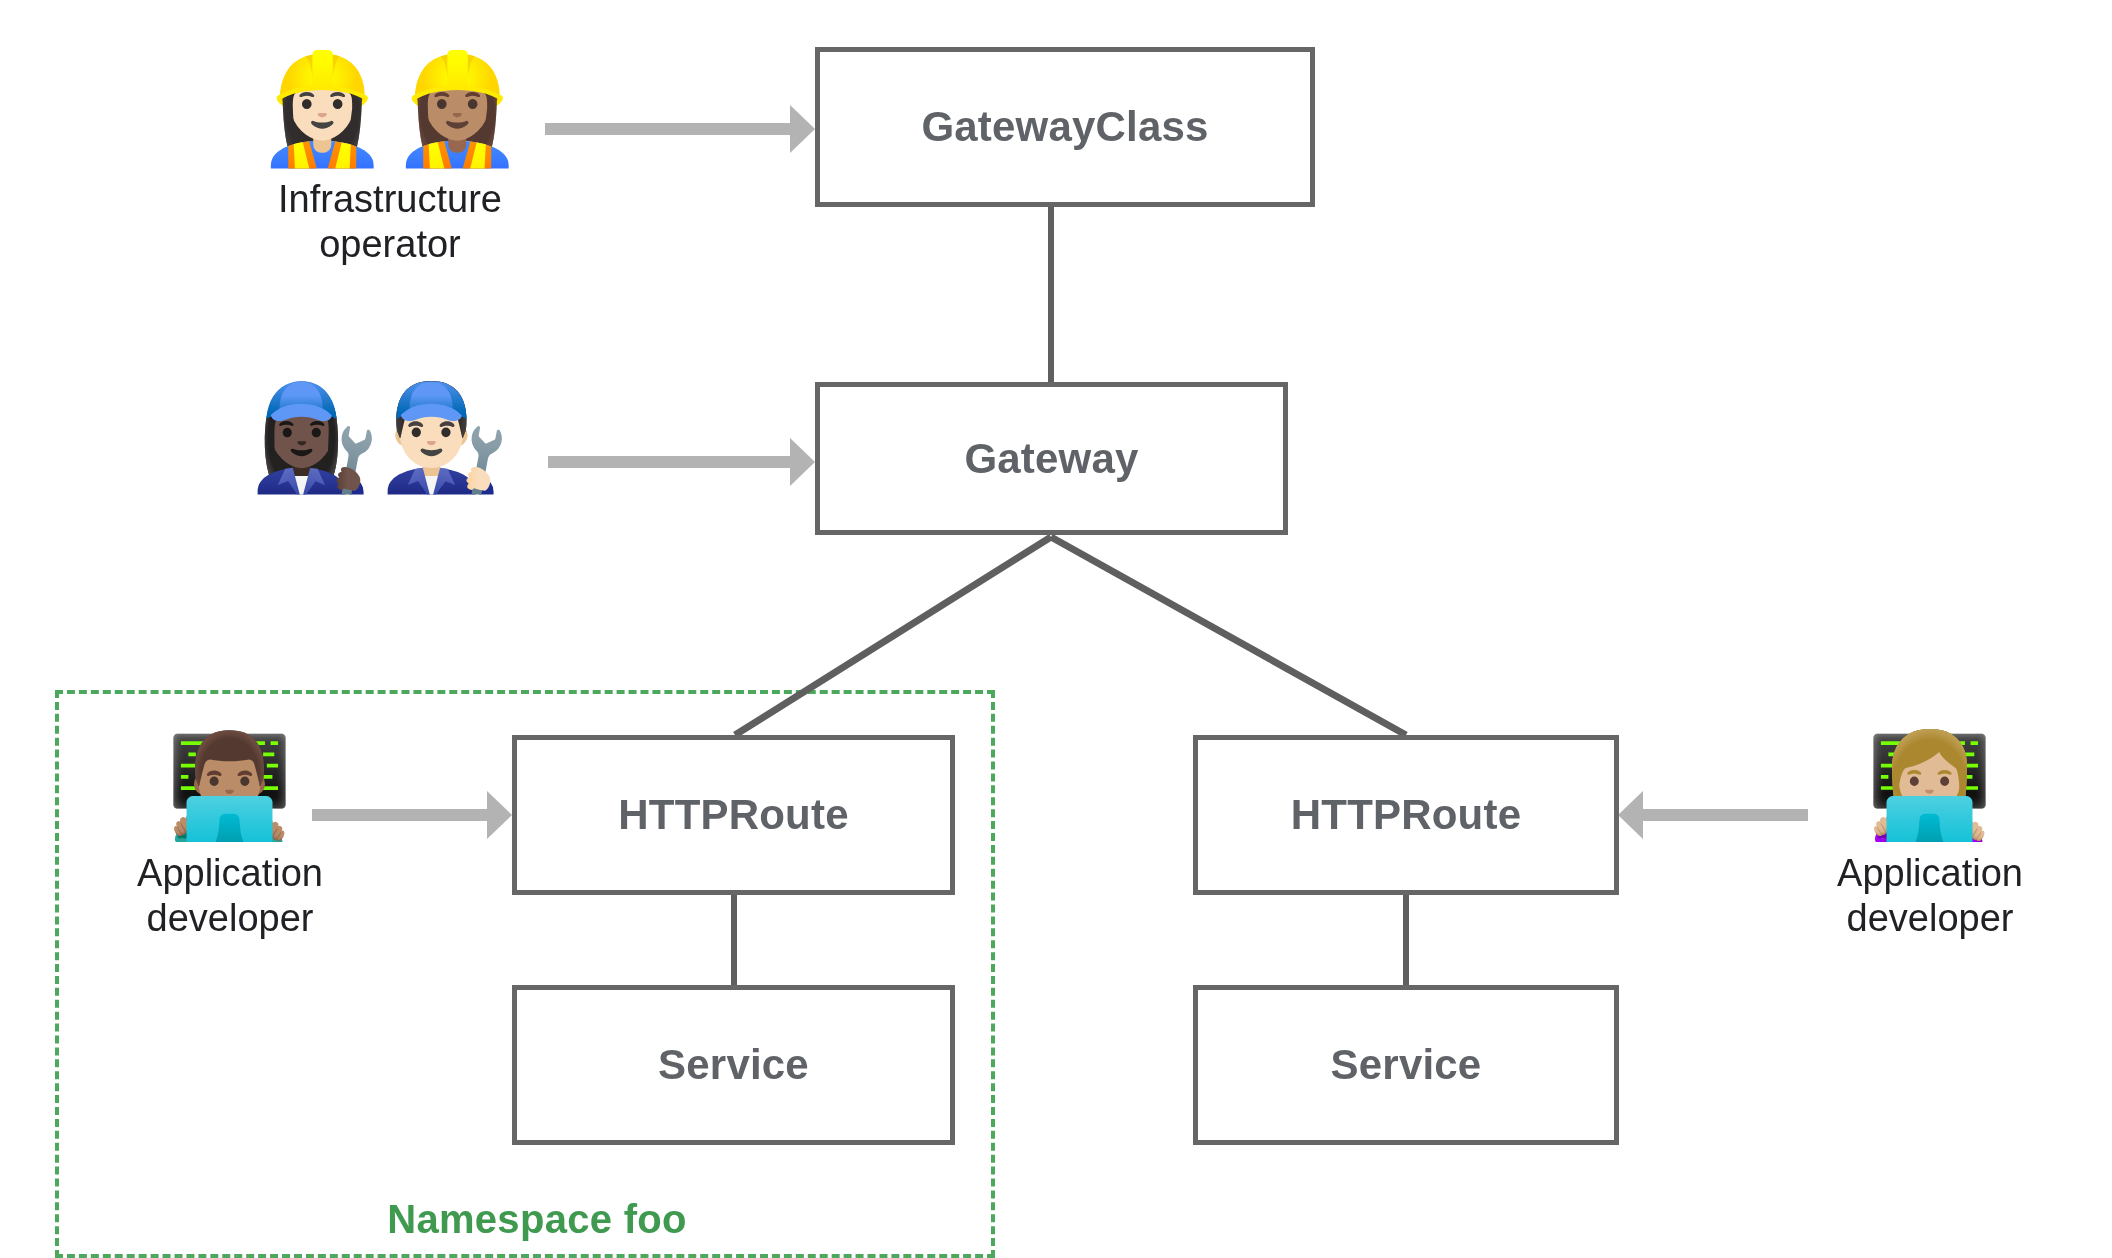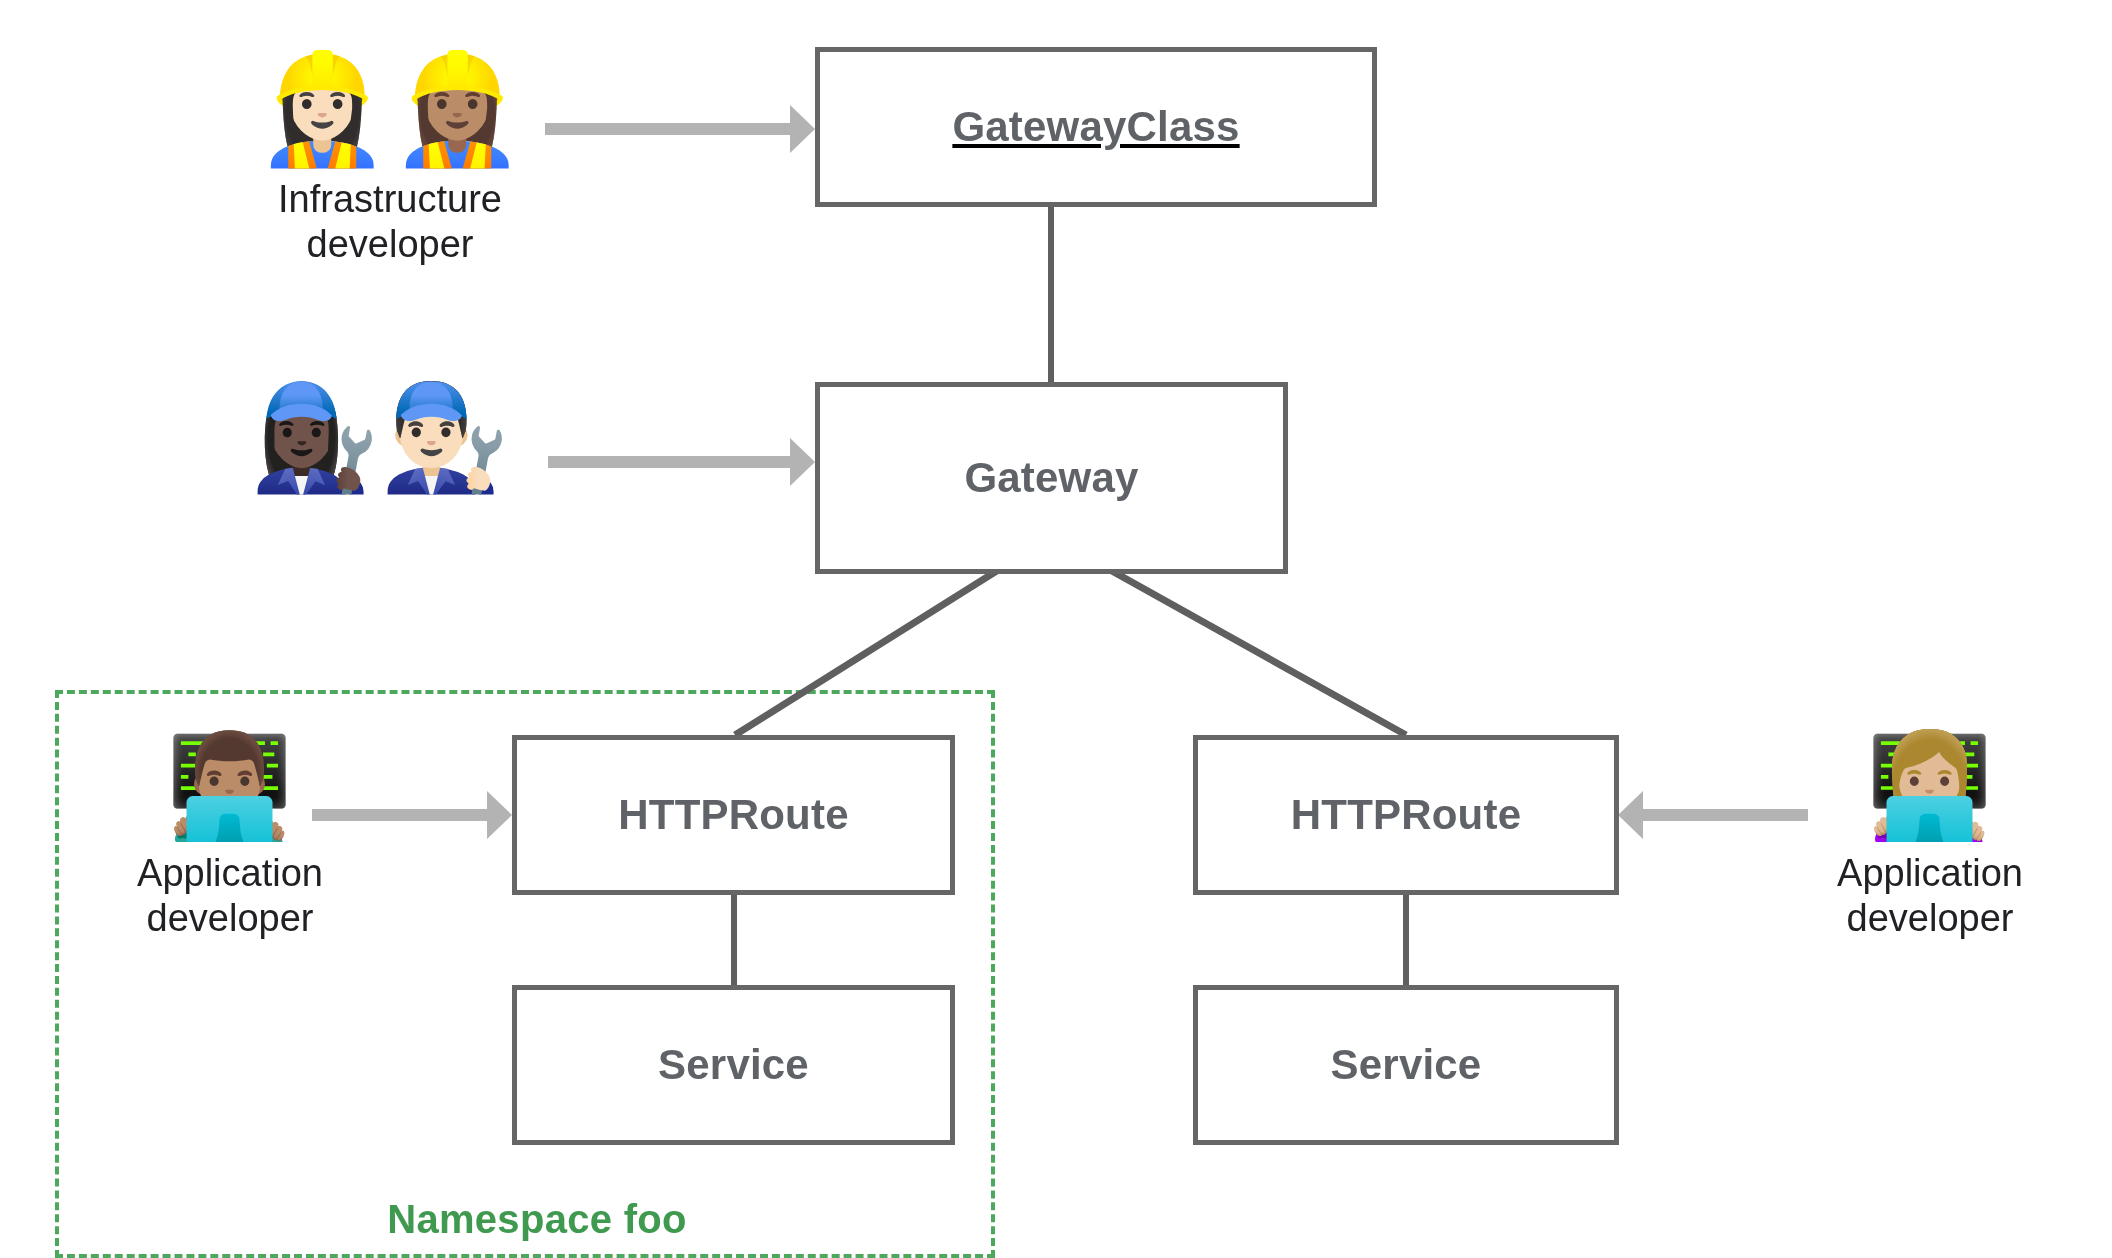--- a/index.html
+++ b/index.html
@@ -29,22 +29,22 @@
   }
   .res-box .res-label {
     font-family: "Liberation Sans", sans-serif;
     font-weight: bold;
     font-size: 42px;
     color: #5f6368;
     letter-spacing: 0.2px;
     white-space: nowrap;
   }
 
-  #box-gatewayclass { left: 815px;  top: 47px;  width: 562px; height: 160px; text-decoration: underline; }
-  #box-gateway      { left: 815px;  top: 382px; width: 473px; height: 192px; }
+  #box-gatewayclass { left: 815px;  top: 47px;  width: 500px; height: 160px; }
+  #box-gateway      { left: 815px;  top: 382px; width: 473px; height: 153px; }
   #box-httproute-foo{ left: 512px;  top: 735px; width: 443px; height: 160px; }
   #box-service-foo  { left: 512px;  top: 985px; width: 443px; height: 160px; }
   #box-httproute-bar{ left: 1193px; top: 735px; width: 426px; height: 160px; }
   #box-service-bar  { left: 1193px; top: 985px; width: 426px; height: 160px; }
 
   
   .namespace {
     position: absolute;
     background: transparent;
     z-index: 1;
@@ -185,21 +185,21 @@
     <span class="res-label">HTTPRoute</span>
   </div>
 
   <div class="res-box" id="box-service-bar">
     <span class="res-label">Service</span>
   </div>
 
   <div class="actor" id="actor-infra">
     <span class="actor-emoji">👷🏻‍♀️👷🏽‍♀️</span>
     <span class="actor-caption">Infrastructure
-developer</span>
+operator</span>
   </div>
 
   <div class="actor" id="actor-cluster">
     <span class="actor-emoji">👩🏿‍🔧👨🏻‍🔧</span>
   </div>
 
   <div class="actor" id="actor-appdev-foo">
     <span class="actor-emoji">👨🏽‍💻</span>
     <span class="actor-caption">Application
 developer</span>

